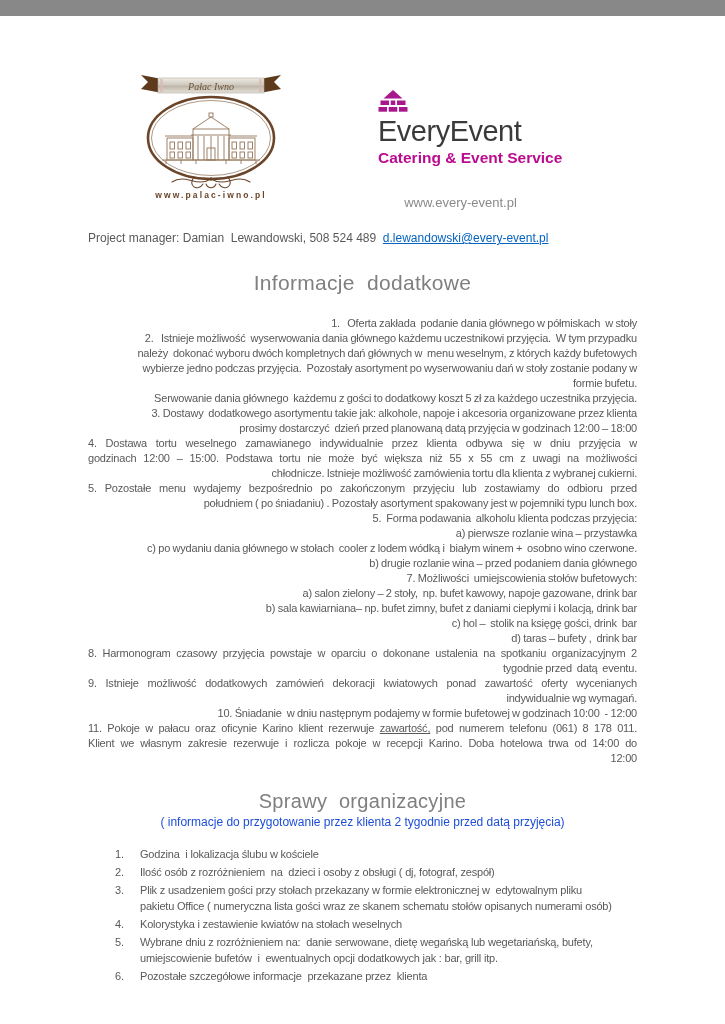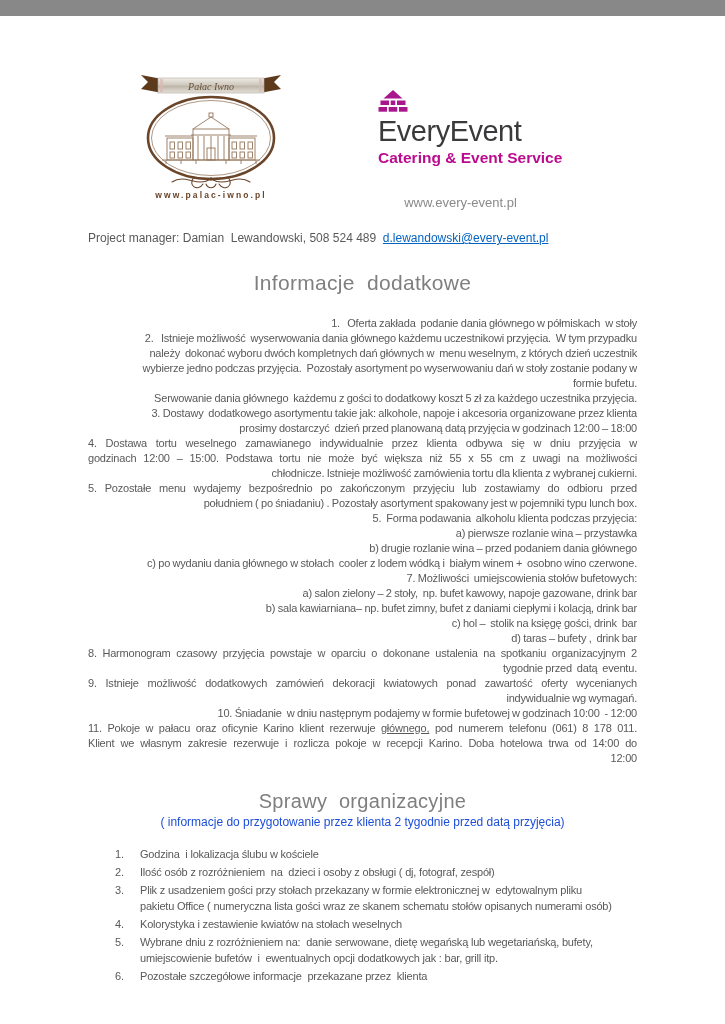--- a/index.html
+++ b/index.html
@@ -136,46 +136,46 @@
 
   <div class="content">
 
     <div class="pm-line"><span>Project manager: Damian  Lewandowski, 508 524 489  </span><span class="link">d.lewandowski@every-event.pl</span></div>
 
     <div class="h1">Informacje  dodatkowe</div>
 
     <div>
         <div class="bline"><span>1.   Oferta zakłada  podanie dania głównego w półmiskach  w stoły</span></div>
         <div class="bline"><span>2.   Istnieje możliwość  wyserwowania dania głównego każdemu uczestnikowi przyjęcia.  W tym przypadku</span></div>
-        <div class="bline"><span>należy  dokonać wyboru dwóch kompletnych dań głównych w  menu weselnym, z których dzień uczestnik</span></div>
+        <div class="bline"><span>należy  dokonać wyboru dwóch kompletnych dań głównych w  menu weselnym, z których każdy bufetowych</span></div>
         <div class="bline"><span>wybierze jedno podczas przyjęcia.  Pozostały asortyment po wyserwowaniu dań w stoły zostanie podany w</span></div>
         <div class="bline"><span>formie bufetu.</span></div>
         <div class="bline"><span>Serwowanie dania głównego  każdemu z gości to dodatkowy koszt 5 zł za każdego uczestnika przyjęcia.</span></div>
         <div class="bline"><span>3. Dostawy  dodatkowego asortymentu takie jak: alkohole, napoje i akcesoria organizowane przez klienta</span></div>
         <div class="bline"><span>prosimy dostarczyć  dzień przed planowaną datą przyjęcia w godzinach 12:00 – 18:00</span></div>
         <div class="bline j"><span>4.  Dostawa tortu weselnego  zamawianego indywidualnie przez klienta odbywa się w dniu przyjęcia w</span></div>
         <div class="bline j"><span>godzinach 12:00 – 15:00.  Podstawa tortu nie może być większa niż 55 x 55 cm z uwagi na możliwości</span></div>
         <div class="bline"><span>chłodnicze. Istnieje możliwość zamówienia tortu dla klienta z wybranej cukierni.</span></div>
         <div class="bline j"><span>5. Pozostałe  menu wydajemy bezpośrednio po zakończonym przyjęciu  lub  zostawiamy do odbioru przed</span></div>
         <div class="bline"><span>południem ( po śniadaniu) . Pozostały asortyment spakowany jest w pojemniki typu lunch box.</span></div>
         <div class="bline"><span>5.  Forma podawania  alkoholu klienta podczas przyjęcia:</span></div>
         <div class="bline"><span>a) pierwsze rozlanie wina – przystawka</span></div>
+        <div class="bline"><span>c) po wydaniu dania głównego w stołach  cooler z lodem wódką i  białym winem +  osobno wino czerwone.</span></div>
         <div class="bline"><span>b) drugie rozlanie wina – przed podaniem dania głównego</span></div>
-        <div class="bline"><span>c) po wydaniu dania głównego w stołach  cooler z lodem wódką i  białym winem +  osobno wino czerwone.</span></div>
         <div class="bline"><span>7. Możliwości  umiejscowienia stołów bufetowych:</span></div>
         <div class="bline"><span>   a) salon zielony – 2 stoły,  np. bufet kawowy, napoje gazowane, drink bar</span></div>
         <div class="bline"><span>   b) sala kawiarniana– np. bufet zimny, bufet z daniami ciepłymi i kolacją, drink bar</span></div>
         <div class="bline"><span>   c) hol –  stolik na księgę gości, drink  bar</span></div>
         <div class="bline"><span>   d) taras – bufety ,  drink bar</span></div>
         <div class="bline j"><span>8.  Harmonogram czasowy przyjęcia powstaje w oparciu o dokonane ustalenia na spotkaniu organizacyjnym 2</span></div>
         <div class="bline"><span>tygodnie przed  datą  eventu.</span></div>
         <div class="bline j"><span>9. Istnieje   możliwość  dodatkowych zamówień dekoracji kwiatowych ponad zawartość oferty wycenianych</span></div>
         <div class="bline"><span>indywidualnie wg wymagań.</span></div>
         <div class="bline"><span>10. Śniadanie  w dniu następnym podajemy w formie bufetowej w godzinach 10:00  - 12:00</span></div>
-        <div class="bline j"><span>11. Pokoje w pałacu oraz oficynie Karino klient rezerwuje </span><span class="ul">głównego,</span><span> pod numerem telefonu (061) 8 178 011.</span></div>
+        <div class="bline j"><span>11. Pokoje w pałacu oraz oficynie Karino klient rezerwuje </span><span class="ul">zawartość,</span><span> pod numerem telefonu (061) 8 178 011.</span></div>
         <div class="bline j"><span>Klient we własnym zakresie rezerwuje i rozlicza pokoje w recepcji Karino. Doba hotelowa trwa od 14:00 do</span></div>
         <div class="bline"><span>12:00</span></div>
       </div>
 
     <div class="h2">Sprawy  organizacyjne</div>
     <div class="subtitle">( informacje do przygotowanie przez klienta 2 tygodnie przed datą przyjęcia)</div>
 
     <div class="olist">
         <div class="li-row">
           <div class="li-num">1.</div>

